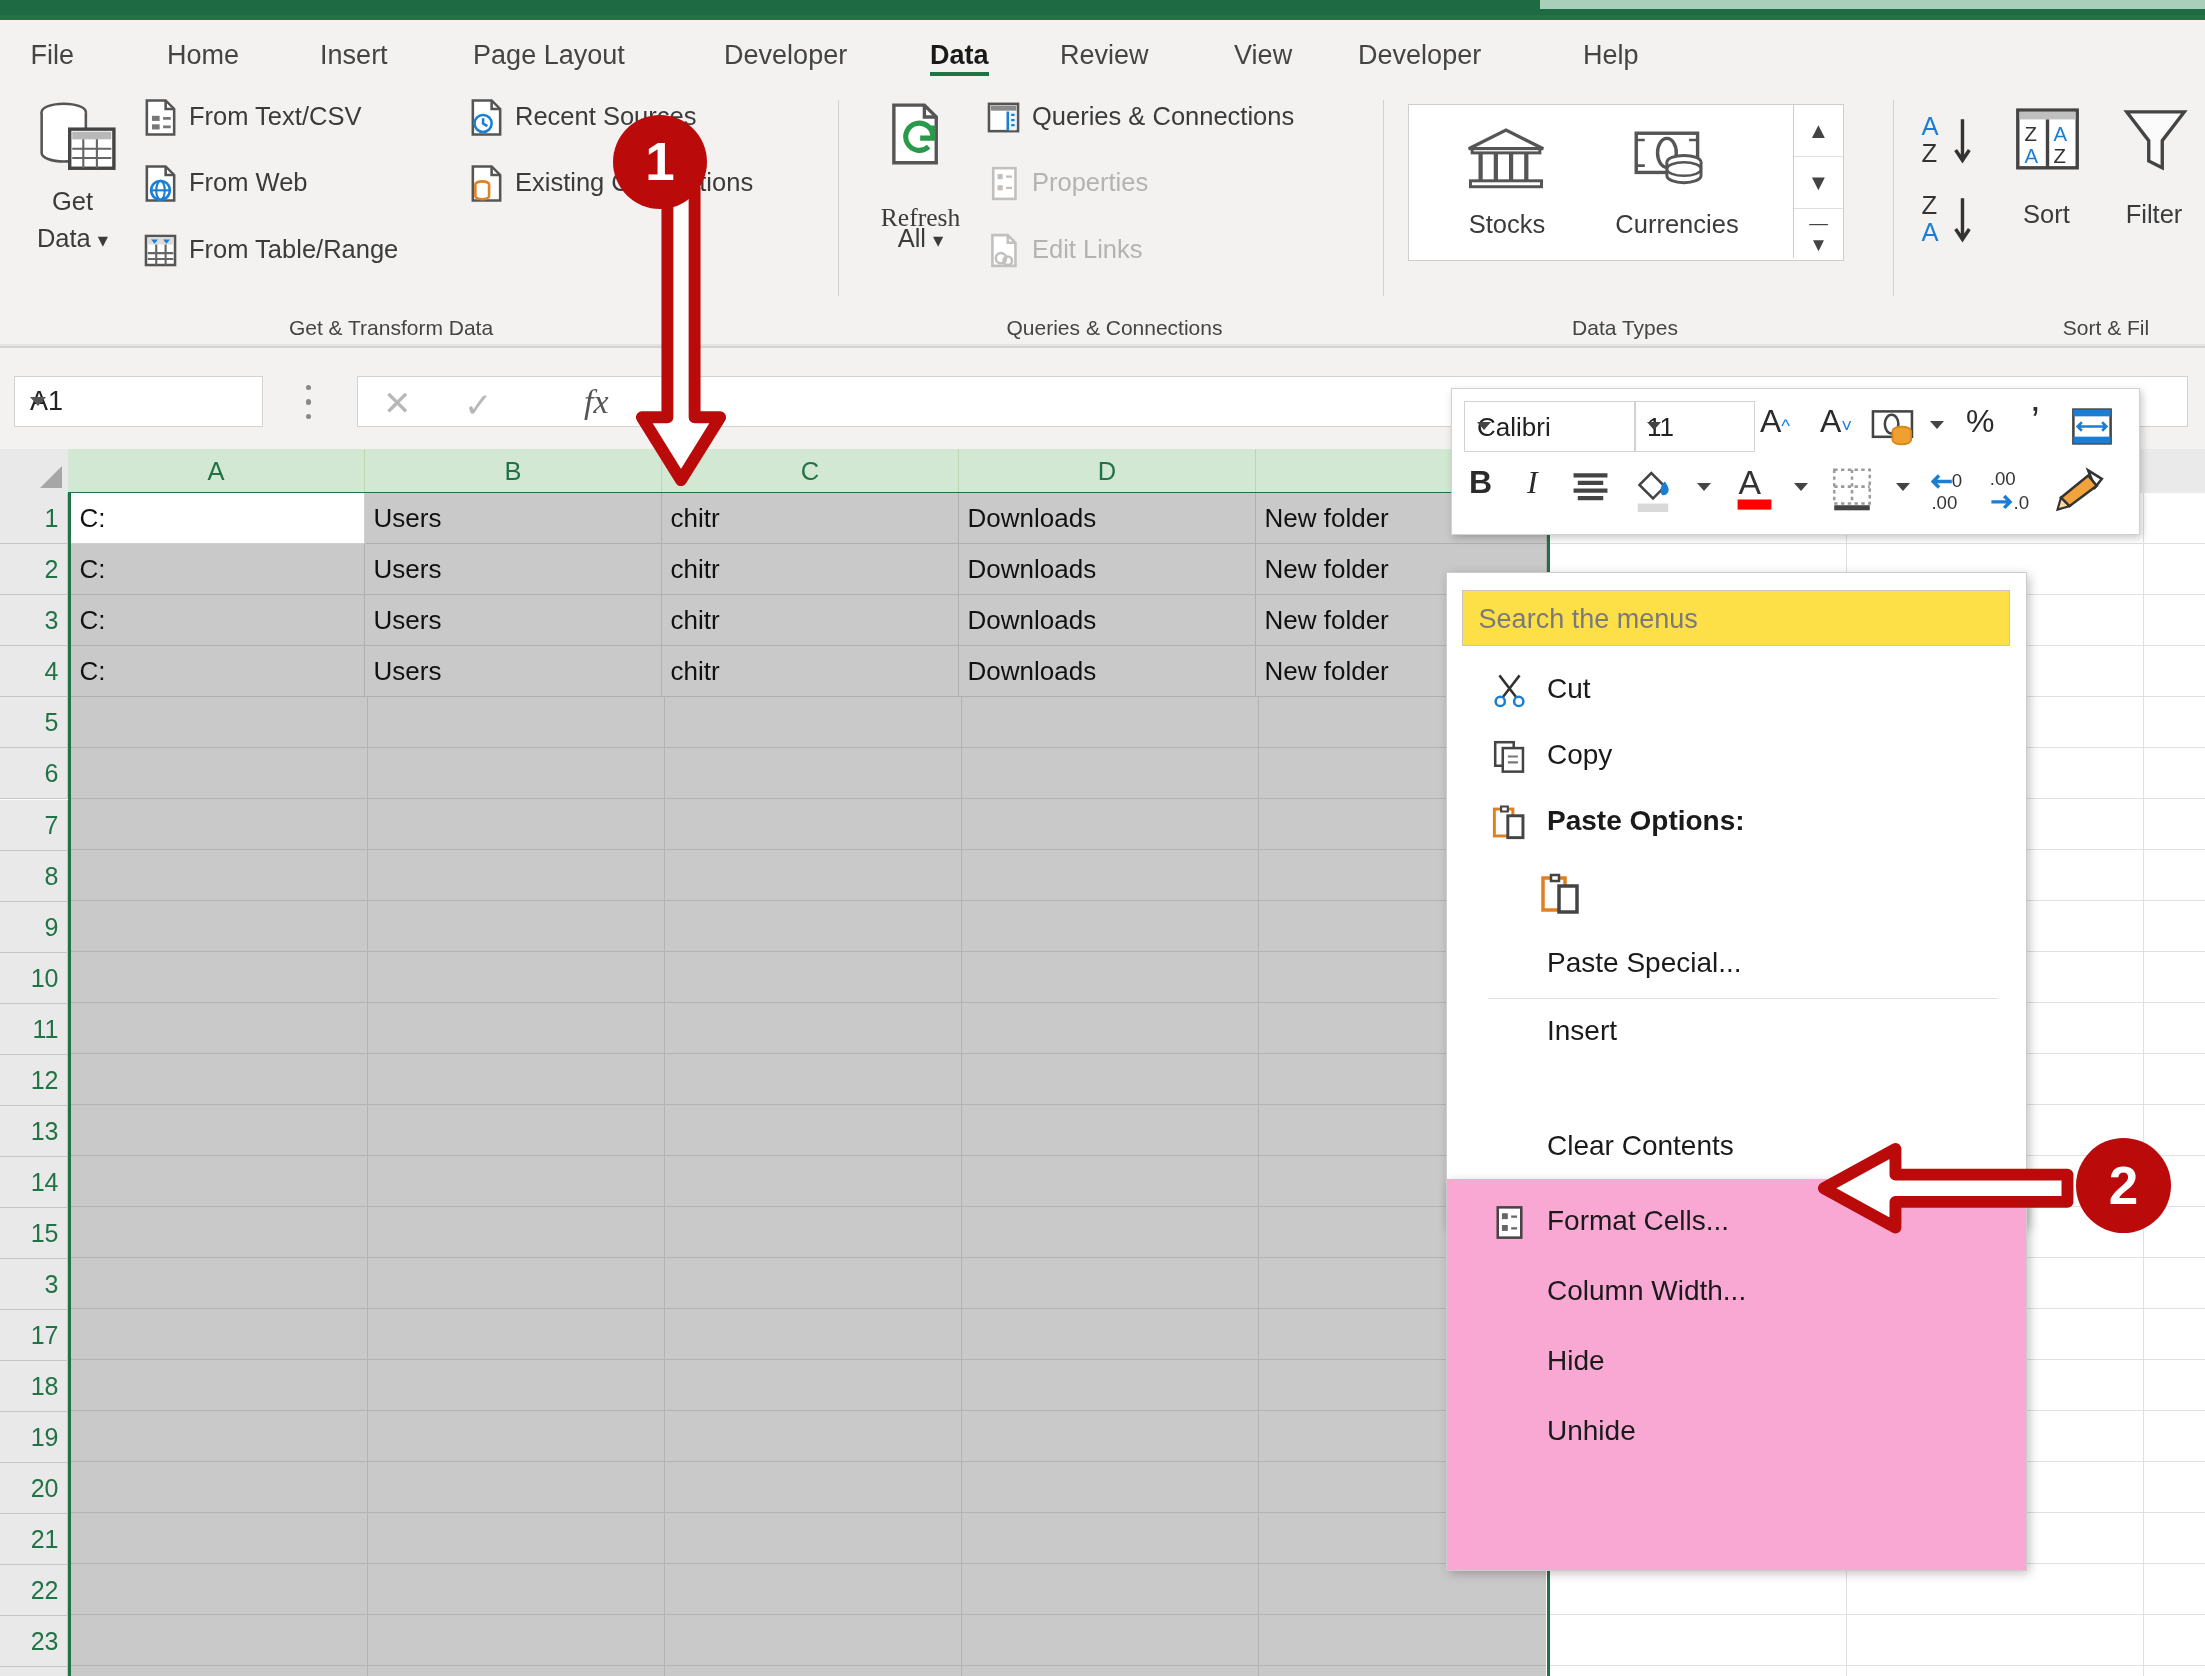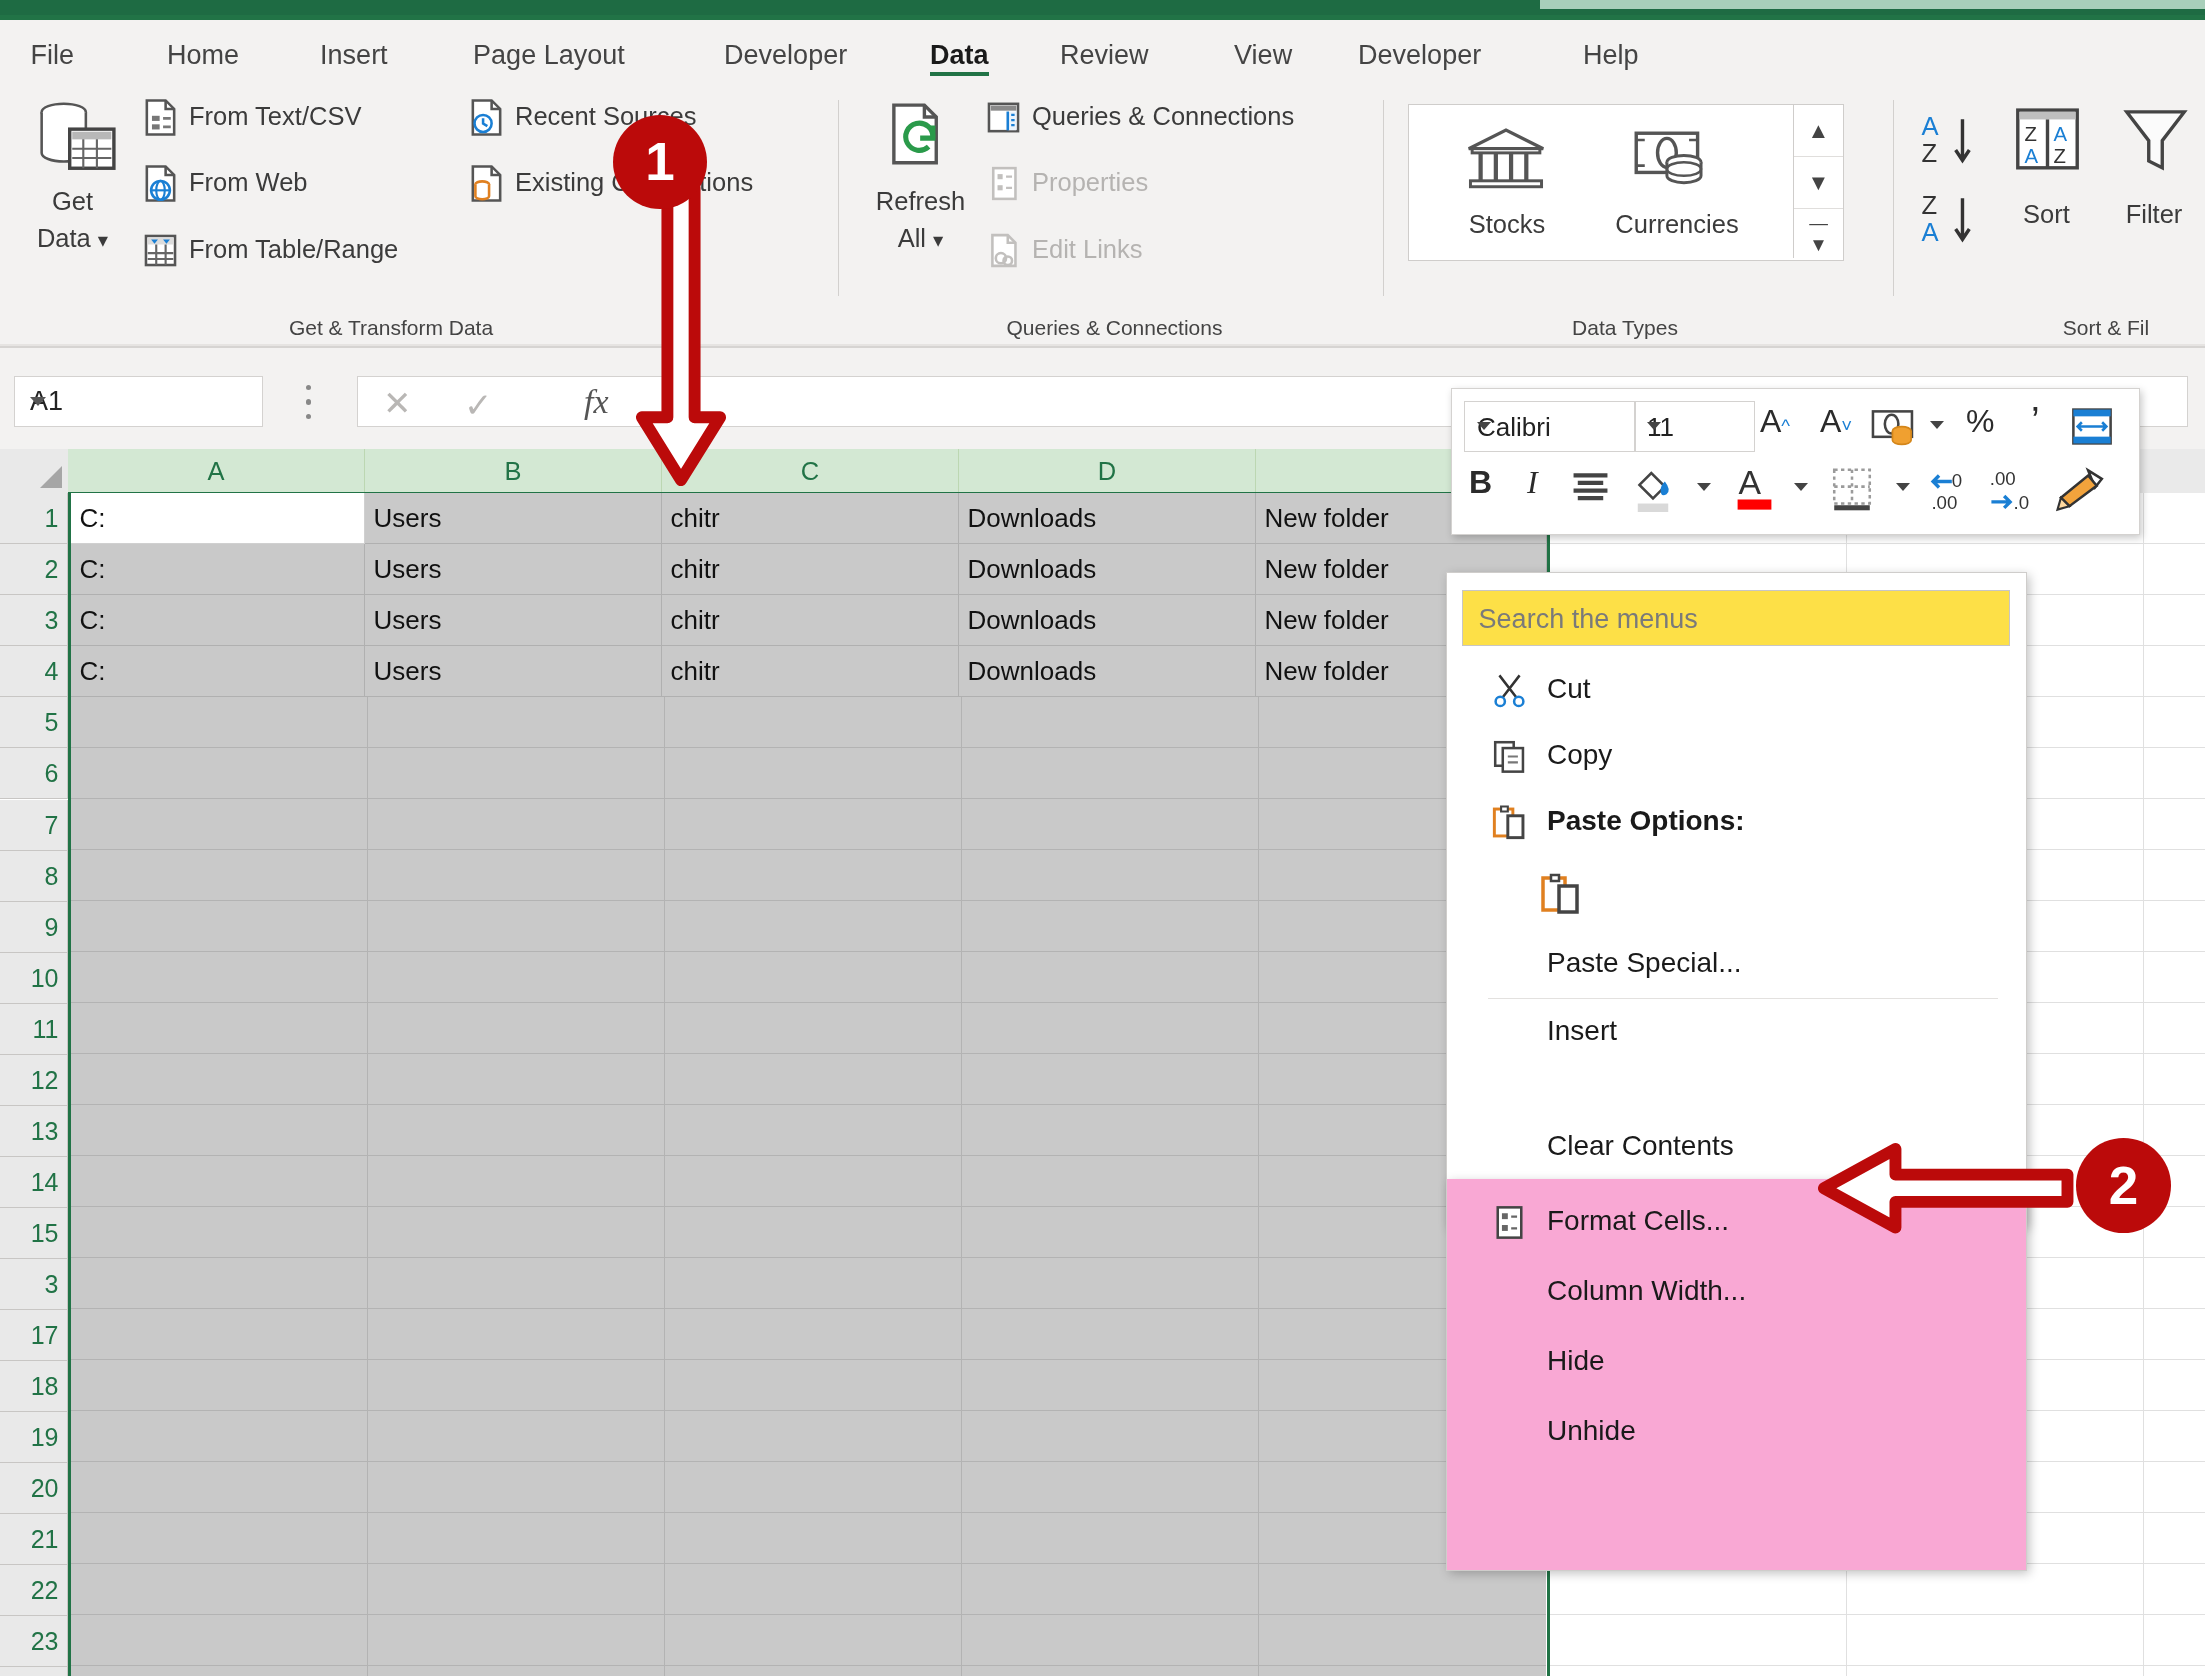--- a/index.html
+++ b/index.html
@@ -191,21 +191,21 @@
 
     <div style="position:absolute;left:861px;top:6.8px;width:119px;height:170px;">
       <span class="ico" style="left:18.7px;top:5.1px;">
         <svg width="82" height="78" viewBox="0 0 96 92">
             <path d="M16 6 H52 L66 20 V74 H16 Z" fill="#fff" stroke="#555" stroke-width="4"></path>
             <path d="M52 6 V20 H66" fill="none" stroke="#555" stroke-width="4"></path>
             <path d="M62 44 a16 16 0 1 0 -5 11" fill="none" stroke="#2a9a4a" stroke-width="6"></path>
             <path d="M62 30 v15 h-15" fill="none" stroke="#2a9a4a" stroke-width="6"></path>
           </svg>
       </span>
-      <div class="big-lbl" style="left:0;top:92px;width:119px;">Refresh</div>
+      <div class="big-lbl" style="left:0;top:108px;width:119px;font-family:Liberation Serif, serif;">Refresh</div>
       <div class="big-lbl" style="left:0;top:129px;width:119px;"><span>All</span> <span style="font-size:20.4px;">▾</span></div>
     </div>
 
     <div style="position:absolute;left:983px;top:6.8px;height:44px;">
       <span class="ico" style="left:0;top:1.7px;">
         <svg width="41" height="41" viewBox="0 0 48 48">
             <rect x="7" y="8" width="34" height="32" fill="#fff" stroke="#555" stroke-width="3"></rect>
             <rect x="9" y="10" width="30" height="6" fill="#8a8a8a"></rect>
             <rect x="30" y="17" width="9" height="22" fill="#eaf3fb"></rect>
             <path d="M33 21 H37 M33 27 H37 M33 33 H37" stroke="#1a7fd4" stroke-width="2.6"></path>

